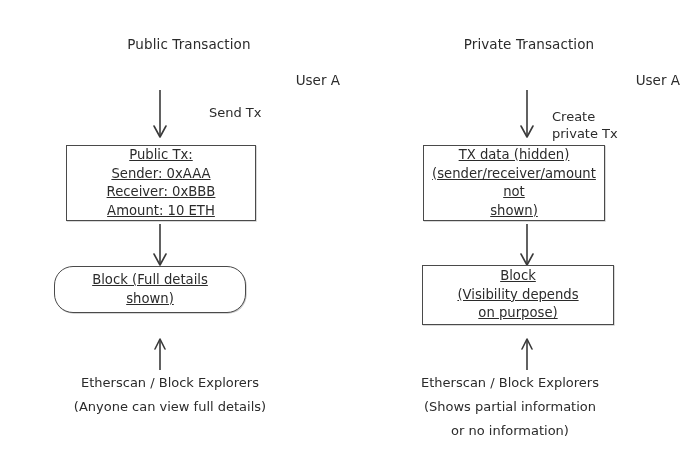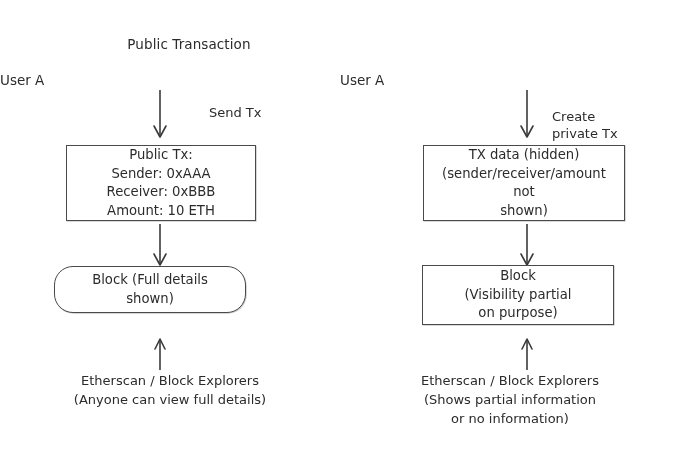--- a/index.html
+++ b/index.html
@@ -39,21 +39,21 @@
     letter-spacing: 0.1px;
     color: #2b2b2b;
     padding-left: 38px;
   }
 
   .actor {
     position: absolute;
     left: 0;
     right: 0;
     top: 72px;
-    text-align: left;
+    text-align: right;
     font-size: 13.5px;
     color: #2b2b2b;
   }
 
   
   .arrow {
     position: absolute;
   }
   .arrow svg { display: block; overflow: visible; }
   .arrow path,
@@ -76,44 +76,45 @@
     display: flex;
     align-items: center;
     justify-content: center;
     text-align: center;
     font-size: 13.2px;
     line-height: 18.5px;
     color: #2b2b2b;
     white-space: pre-line;
     padding: 2px 20px;
     box-shadow: 0.7px 0.7px 0 rgba(0,0,0,0.22);
+    text-decoration: underline;
   }
 
   .footnote {
     position: absolute;
     left: 0;
     right: 0;
     text-align: center;
     font-size: 13px;
-    line-height: 19px;
+    line-height: 24px;
     color: #2b2b2b;
     white-space: pre-line;
   }
 
   
   #tx-box-public      { left: 66px;  top: 145px; width: 190px; height: 76px; }
   #block-box-public   { left: 54px;  top: 266px; width: 192px; height: 47px; border-radius: 19px; }
   #arrow-user-public  { left: 150px; top: 90px;  }
   #arrow-tx-public    { left: 150px; top: 224px; }
   #arrow-explorer-public { left: 150px; top: 338px; }
   #label-send-tx      { left: 190px; top: 104px; margin-left: 19px; }
   #footnote-public    { top: 371px; }
 
   
-  #tx-box-private     { left: 83px;  top: 145px; width: 202px; height: 76px; }
+  #tx-box-private     { left: 83px;  top: 145px; width: 182px; height: 76px; }
   #block-box-private  { left: 82px;  top: 265px; width: 192px; height: 60px; }
   #arrow-user-private { left: 177px; top: 90px;  }
   #arrow-tx-private   { left: 177px; top: 224px; }
   #arrow-explorer-private { left: 177px; top: 338px; }
   #label-create-tx    { left: 212px; top: 108px; }
   #footnote-private   { top: 371px; }
 </style>
 </head>
 <body>
 
@@ -154,20 +155,21 @@
         <path d="M5 11 L10 1 L15 11" stroke-width="1.6" stroke-linecap="round" stroke-linejoin="round"></path>
       </svg>
     </div>
 
     <div class="footnote" id="footnote-public">Etherscan / Block Explorers
 (Anyone can view full details)</div>
   </div>
 
   <div class="col col-right">
 
+    <div class="col-title">Private Transaction</div>
 
     <div class="actor">User A</div>
 
     <div class="arrow" id="arrow-user-private">
       <svg width="20" height="50" viewBox="0 0 20 50" aria-hidden="true">
         <line x1="10" y1="0" x2="10" y2="46" stroke-width="1.6"></line>
         <path d="M4 36 L10 47 L16 36" stroke-width="1.6" stroke-linecap="round" stroke-linejoin="round"></path>
       </svg>
     </div>
 
@@ -179,21 +181,21 @@
 shown)</div>
 
     <div class="arrow" id="arrow-tx-private">
       <svg width="20" height="44" viewBox="0 0 20 44" aria-hidden="true">
         <line x1="10" y1="0" x2="10" y2="40" stroke-width="1.6"></line>
         <path d="M4 30 L10 41 L16 30" stroke-width="1.6" stroke-linecap="round" stroke-linejoin="round"></path>
       </svg>
     </div>
 
     <div class="box" id="block-box-private">Block
-(Visibility partial
+(Visibility depends
 on purpose)</div>
 
     <div class="arrow" id="arrow-explorer-private">
       <svg width="20" height="32" viewBox="0 0 20 32" aria-hidden="true">
         <line x1="10" y1="32" x2="10" y2="2" stroke-width="1.6"></line>
         <path d="M5 11 L10 1 L15 11" stroke-width="1.6" stroke-linecap="round" stroke-linejoin="round"></path>
       </svg>
     </div>
 
     <div class="footnote" id="footnote-private">Etherscan / Block Explorers

